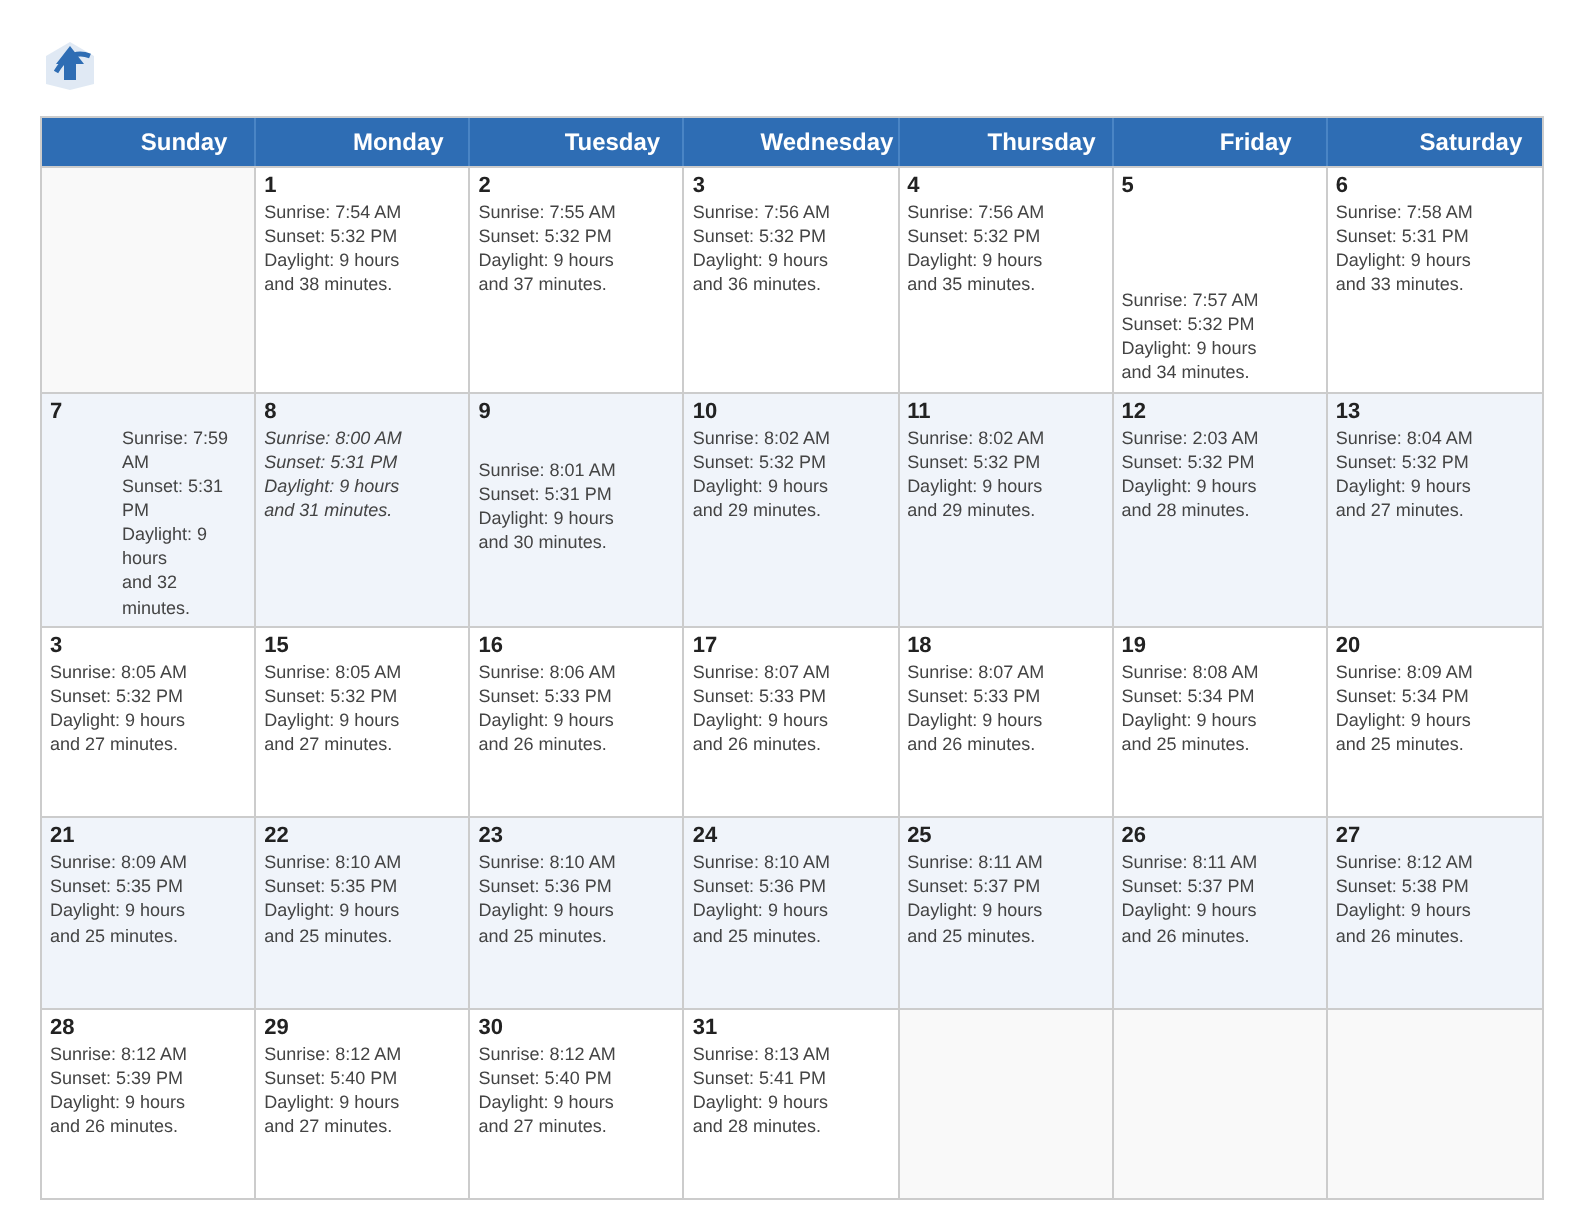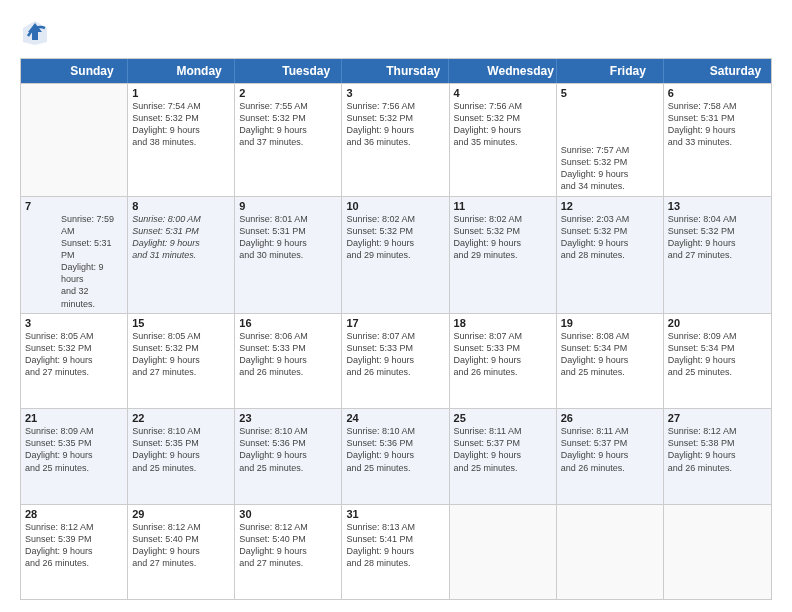--- a/index.html
+++ b/index.html
@@ -146,22 +146,22 @@
       <div class="month-title"></div>
       <div class="location"></div>
     </div>
   </div>
 
   <div class="calendar">
     <div class="cal-header-row">
     <div class="cal-header-cell">Sunday</div>
         <div class="cal-header-cell">Monday</div>
         <div class="cal-header-cell">Tuesday</div>
+        <div class="cal-header-cell">Wednesday</div>
         <div class="cal-header-cell">Thursday</div>
-        <div class="cal-header-cell">Wednesday</div>
         <div class="cal-header-cell">Friday</div>
         <div class="cal-header-cell">Saturday</div>
       </div>
     <div class="cal-body">
     <div class="cal-row">
           <div class="cal-cell empty"></div>
           <div class="cal-cell">
             <div class="day-num">1</div>
             <div class="day-info" style="white-space: pre-line;">Sunrise: 7:54 AM
 Sunset: 5:32 PM
@@ -214,21 +214,21 @@
           </div>
           <div class="cal-cell alt-row">
             <div class="day-num">8</div>
             <div class="day-info" style="white-space: pre-line; font-style: italic;">Sunrise: 8:00 AM
 Sunset: 5:31 PM
 Daylight: 9 hours
 and 31 minutes.</div>
           </div>
           <div class="cal-cell alt-row">
             <div class="day-num">9</div>
-            <div class="day-info" style="white-space: pre-line;">Sunrise: 8:01 AM
+            <div class="day-info" style="white-space: pre-line; margin-top: 16px;">Sunrise: 8:01 AM
 Sunset: 5:31 PM
 Daylight: 9 hours
 and 30 minutes.</div>
           </div>
           <div class="cal-cell alt-row">
             <div class="day-num">10</div>
             <div class="day-info" style="white-space: pre-line;">Sunrise: 8:02 AM
 Sunset: 5:32 PM
 Daylight: 9 hours
 and 29 minutes.</div>

